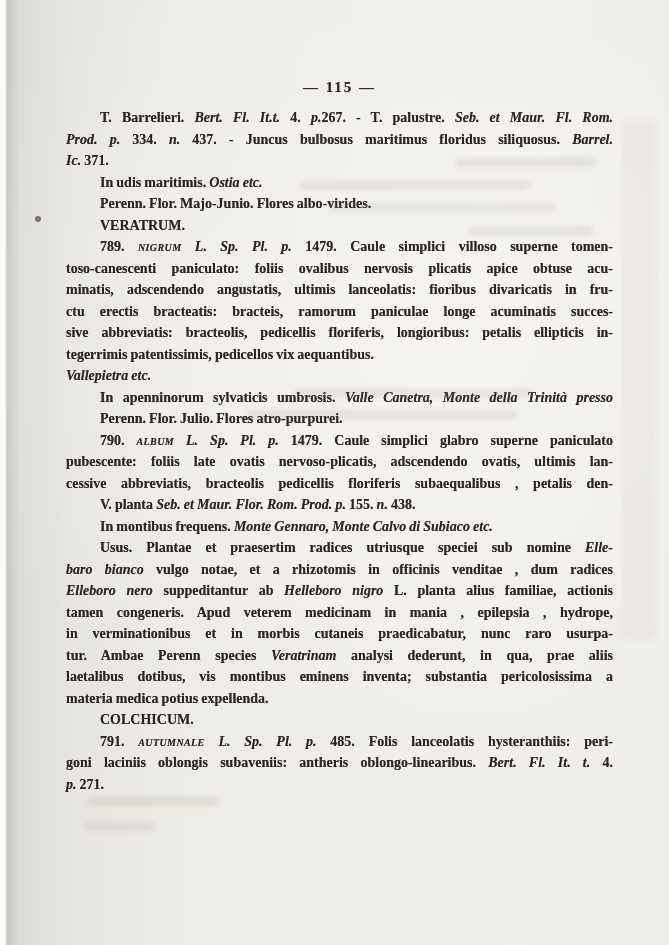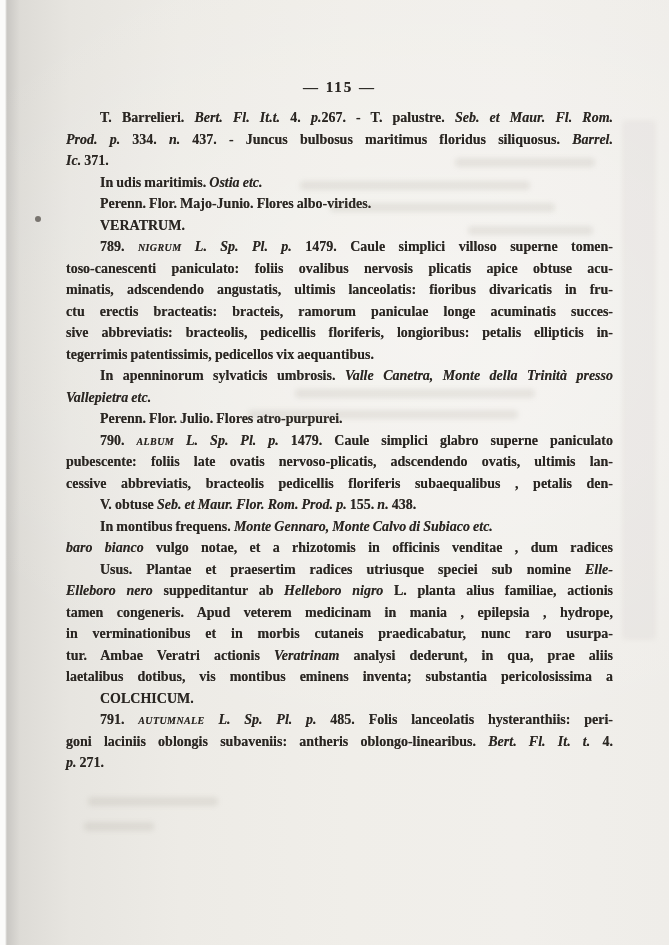--- a/index.html
+++ b/index.html
@@ -55,45 +55,46 @@
       </div>
       <div class="para">
         <div class="line first"><span>789. </span><span class="sc">nigrum</span><span class="i"> L. Sp. Pl. p.</span><span> 1479. Caule simplici villoso superne tomen-</span></div>
         <div class="line"><span>toso-canescenti paniculato: foliis ovalibus nervosis plicatis apice obtuse acu-</span></div>
         <div class="line"><span>minatis, adscendendo angustatis, ultimis lanceolatis: fioribus divaricatis in fru-</span></div>
         <div class="line"><span>ctu erectis bracteatis: bracteis, ramorum paniculae longe acuminatis succes-</span></div>
         <div class="line"><span>sive abbreviatis: bracteolis, pedicellis floriferis, longioribus: petalis ellipticis in-</span></div>
         <div class="line last"><span>tegerrimis patentissimis, pedicellos vix aequantibus.</span></div>
       </div>
       <div class="para">
+        <div class="line last"><span class="i">Vallepietra etc.</span></div>
         <div class="line first"><span>In apenninorum sylvaticis umbrosis. </span><span class="i">Valle Canetra, Monte della Trinità presso</span></div>
-        <div class="line last"><span class="i">Vallepietra etc.</span></div>
       </div>
       <div class="para">
         <div class="line first last"><span>Perenn. Flor. Julio. Flores atro-purpurei.</span></div>
       </div>
       <div class="para">
         <div class="line first"><span>790. </span><span class="sc">album</span><span class="i"> L. Sp. Pl. p.</span><span> 1479. Caule simplici glabro superne paniculato</span></div>
         <div class="line"><span>pubescente: foliis late ovatis nervoso-plicatis, adscendendo ovatis, ultimis lan-</span></div>
         <div class="line"><span>cessive abbreviatis, bracteolis pedicellis floriferis subaequalibus , petalis den-</span></div>
       </div>
       <div class="para">
-        <div class="line first last"><span>V. obtuse </span><span class="i">Seb. et Maur. Flor. Rom. Prod. p.</span><span> 155. </span><span class="i">n.</span><span> 438.</span></div>
+        <div class="line first last"><span>V. planta </span><span class="i">Seb. et Maur. Flor. Rom. Prod. p.</span><span> 155. </span><span class="i">n.</span><span> 438.</span></div>
       </div>
       <div class="para">
         <div class="line first last"><span>In montibus frequens. </span><span class="i">Monte Gennaro, Monte Calvo di Subiaco etc.</span></div>
       </div>
       <div class="para">
+        <div class="line first"><span>Usus. Plantae et praesertim radices utriusque speciei sub nomine </span><span class="i">Elle-</span></div>
         <div class="line"><span class="i">baro bianco</span><span> vulgo notae, et a rhizotomis in officinis venditae , dum radices</span></div>
-        <div class="line first"><span>Usus. Plantae et praesertim radices utriusque speciei sub nomine </span><span class="i">Elle-</span></div>
         <div class="line"><span class="i">Elleboro nero</span><span> suppeditantur ab </span><span class="i">Helleboro nigro</span><span> L. planta alius familiae, actionis</span></div>
         <div class="line"><span>tamen congeneris. Apud veterem medicinam in mania , epilepsia , hydrope,</span></div>
         <div class="line"><span>in verminationibus et in morbis cutaneis praedicabatur, nunc raro usurpa-</span></div>
-        <div class="line"><span>tur. Ambae Veratri actionis </span><span class="i">Veratrinam</span><span> analysi dederunt, in qua, prae aliis</span></div>
+        <div class="line"><span>tur. Ambae Perenn species </span><span class="i">Veratrinam</span><span> analysi dederunt, in qua, prae aliis</span></div>
         <div class="line"><span>laetalibus dotibus, vis montibus eminens inventa; substantia pericolosissima a</span></div>
+        <div class="line last"><span>materia medica potius expellenda.</span></div>
       </div>
       <div class="para">
         <div class="line first last"><span>COLCHICUM.</span></div>
       </div>
       <div class="para">
         <div class="line first"><span>791. </span><span class="sc">autumnale</span><span class="i"> L. Sp. Pl.</span><span> </span><span class="i">p.</span><span> 485. Folis lanceolatis hysteranthiis: peri-</span></div>
         <div class="line"><span>goni laciniis oblongis subaveniis: antheris oblongo-linearibus. </span><span class="i">Bert. Fl. It. t.</span><span> 4.</span></div>
         <div class="line last"><span class="i">p.</span><span> 271.</span></div>
       </div>
     </div>

